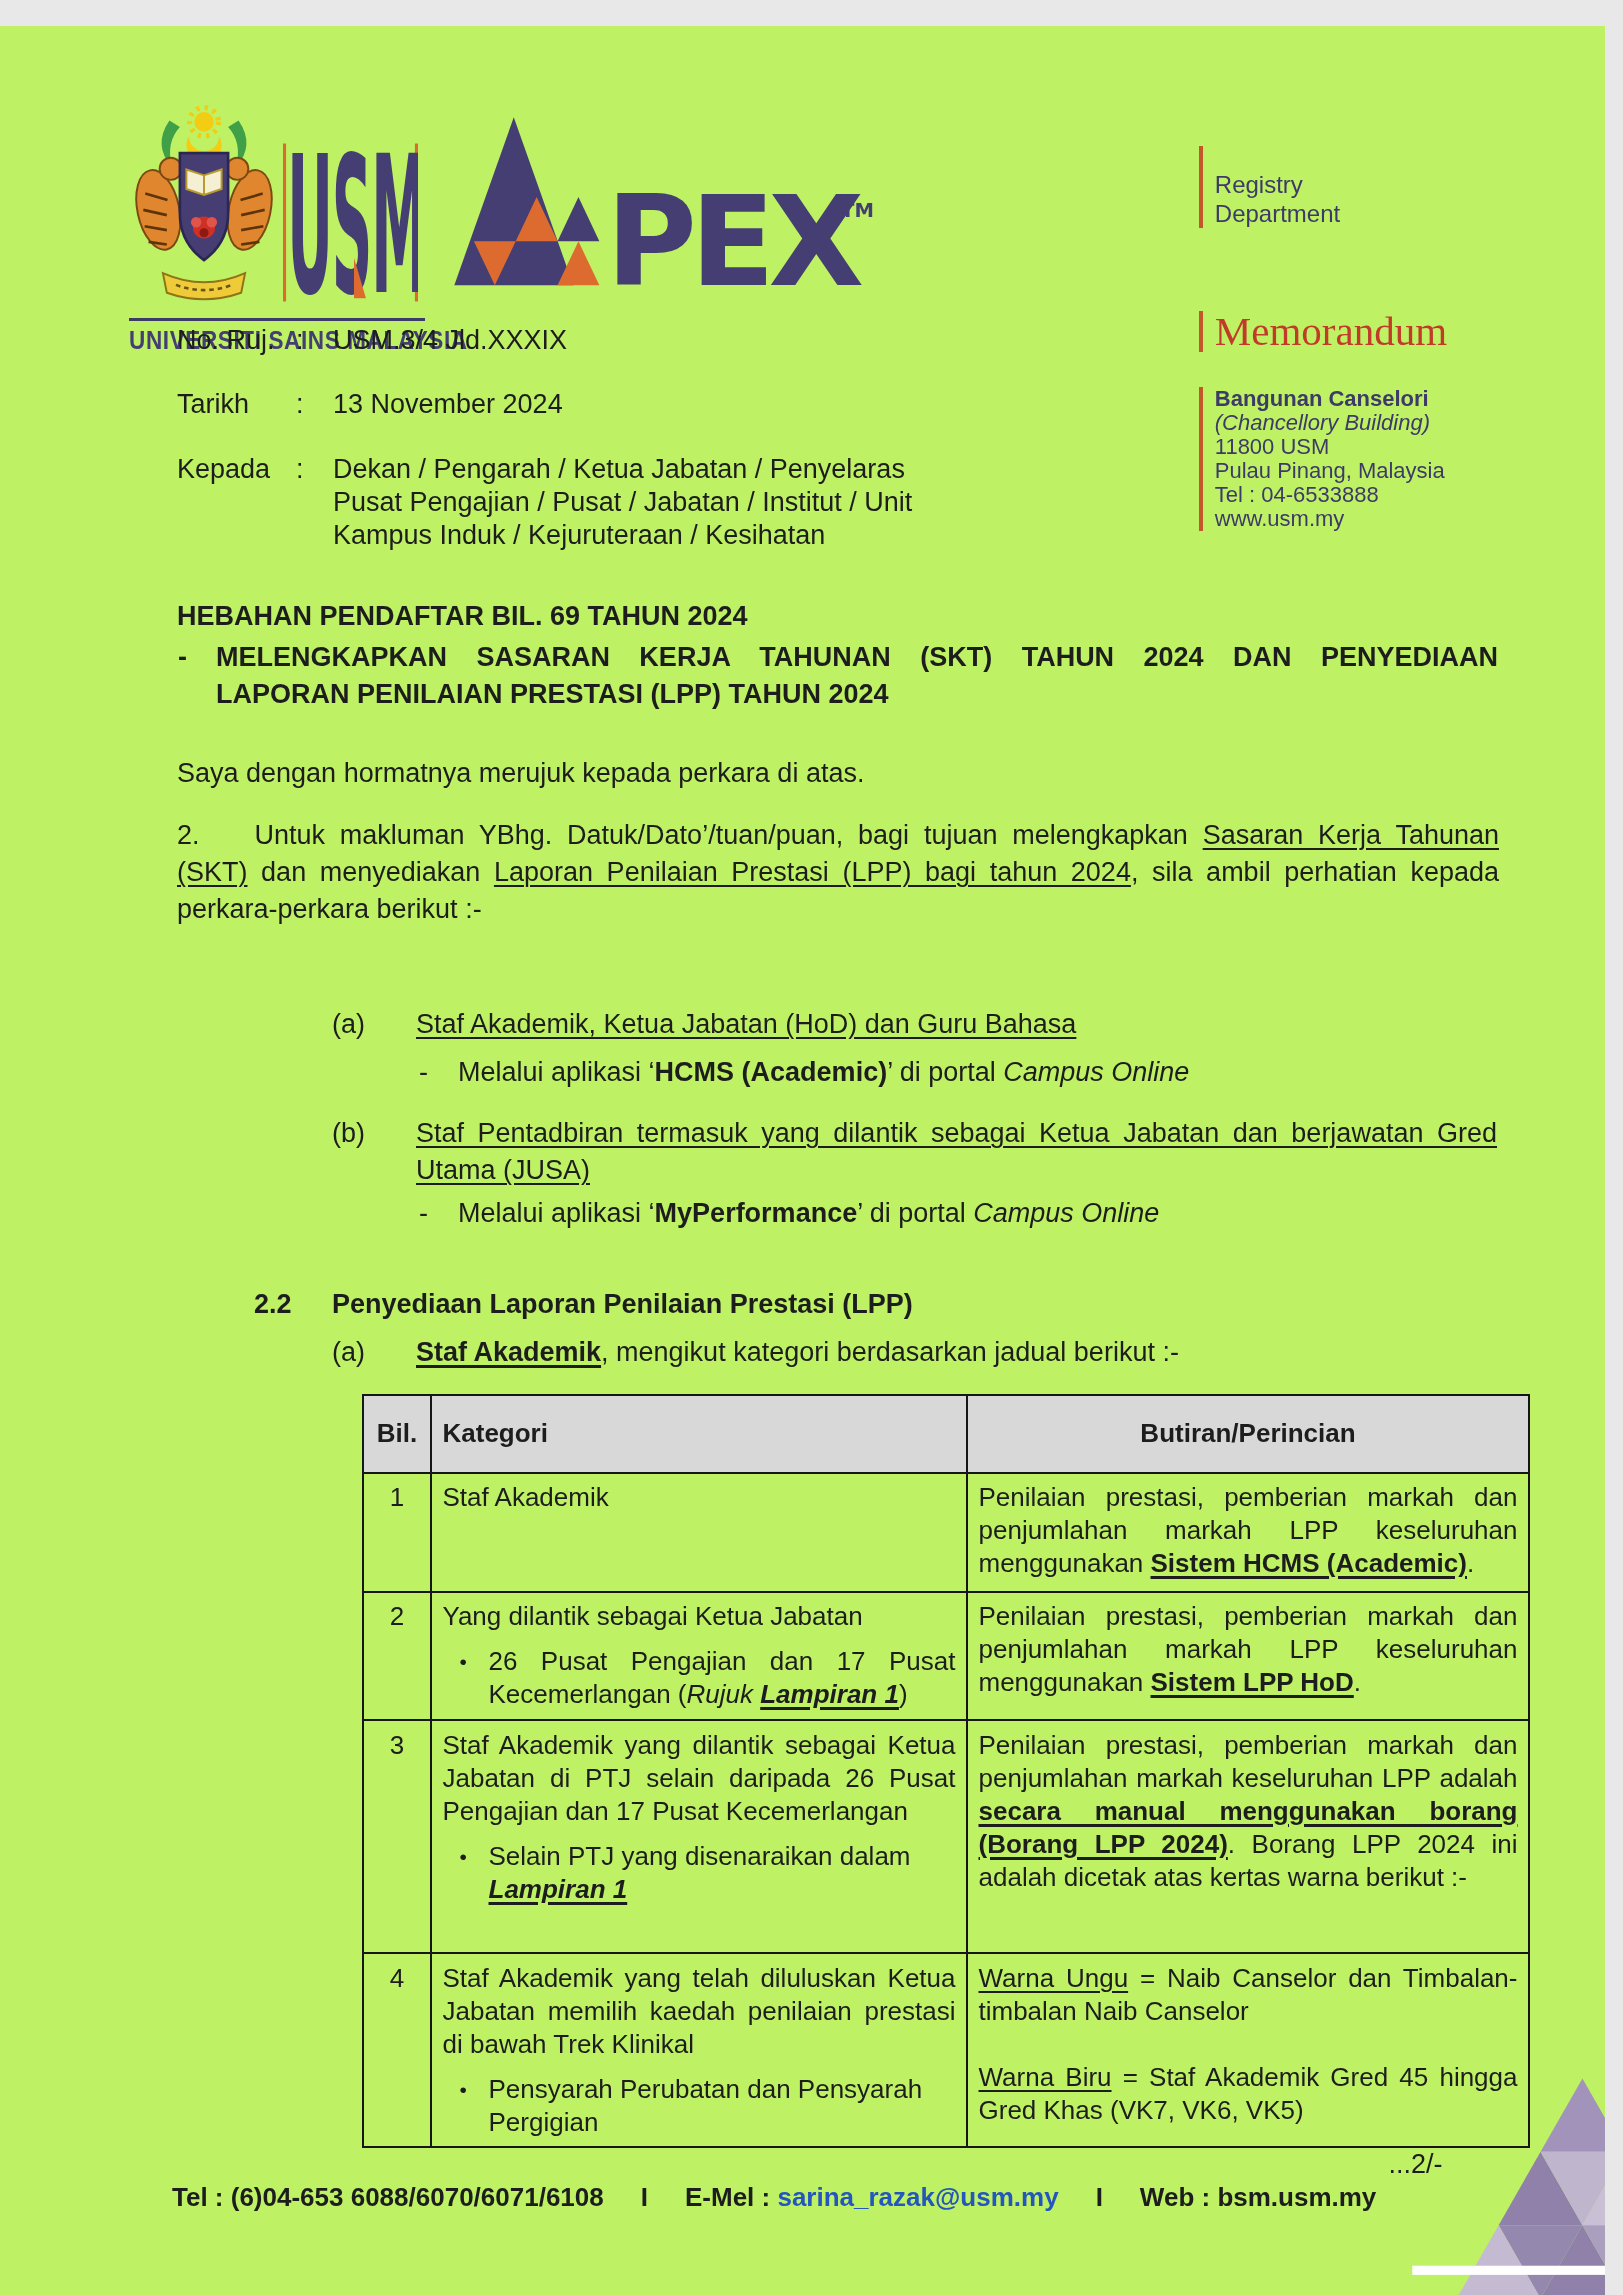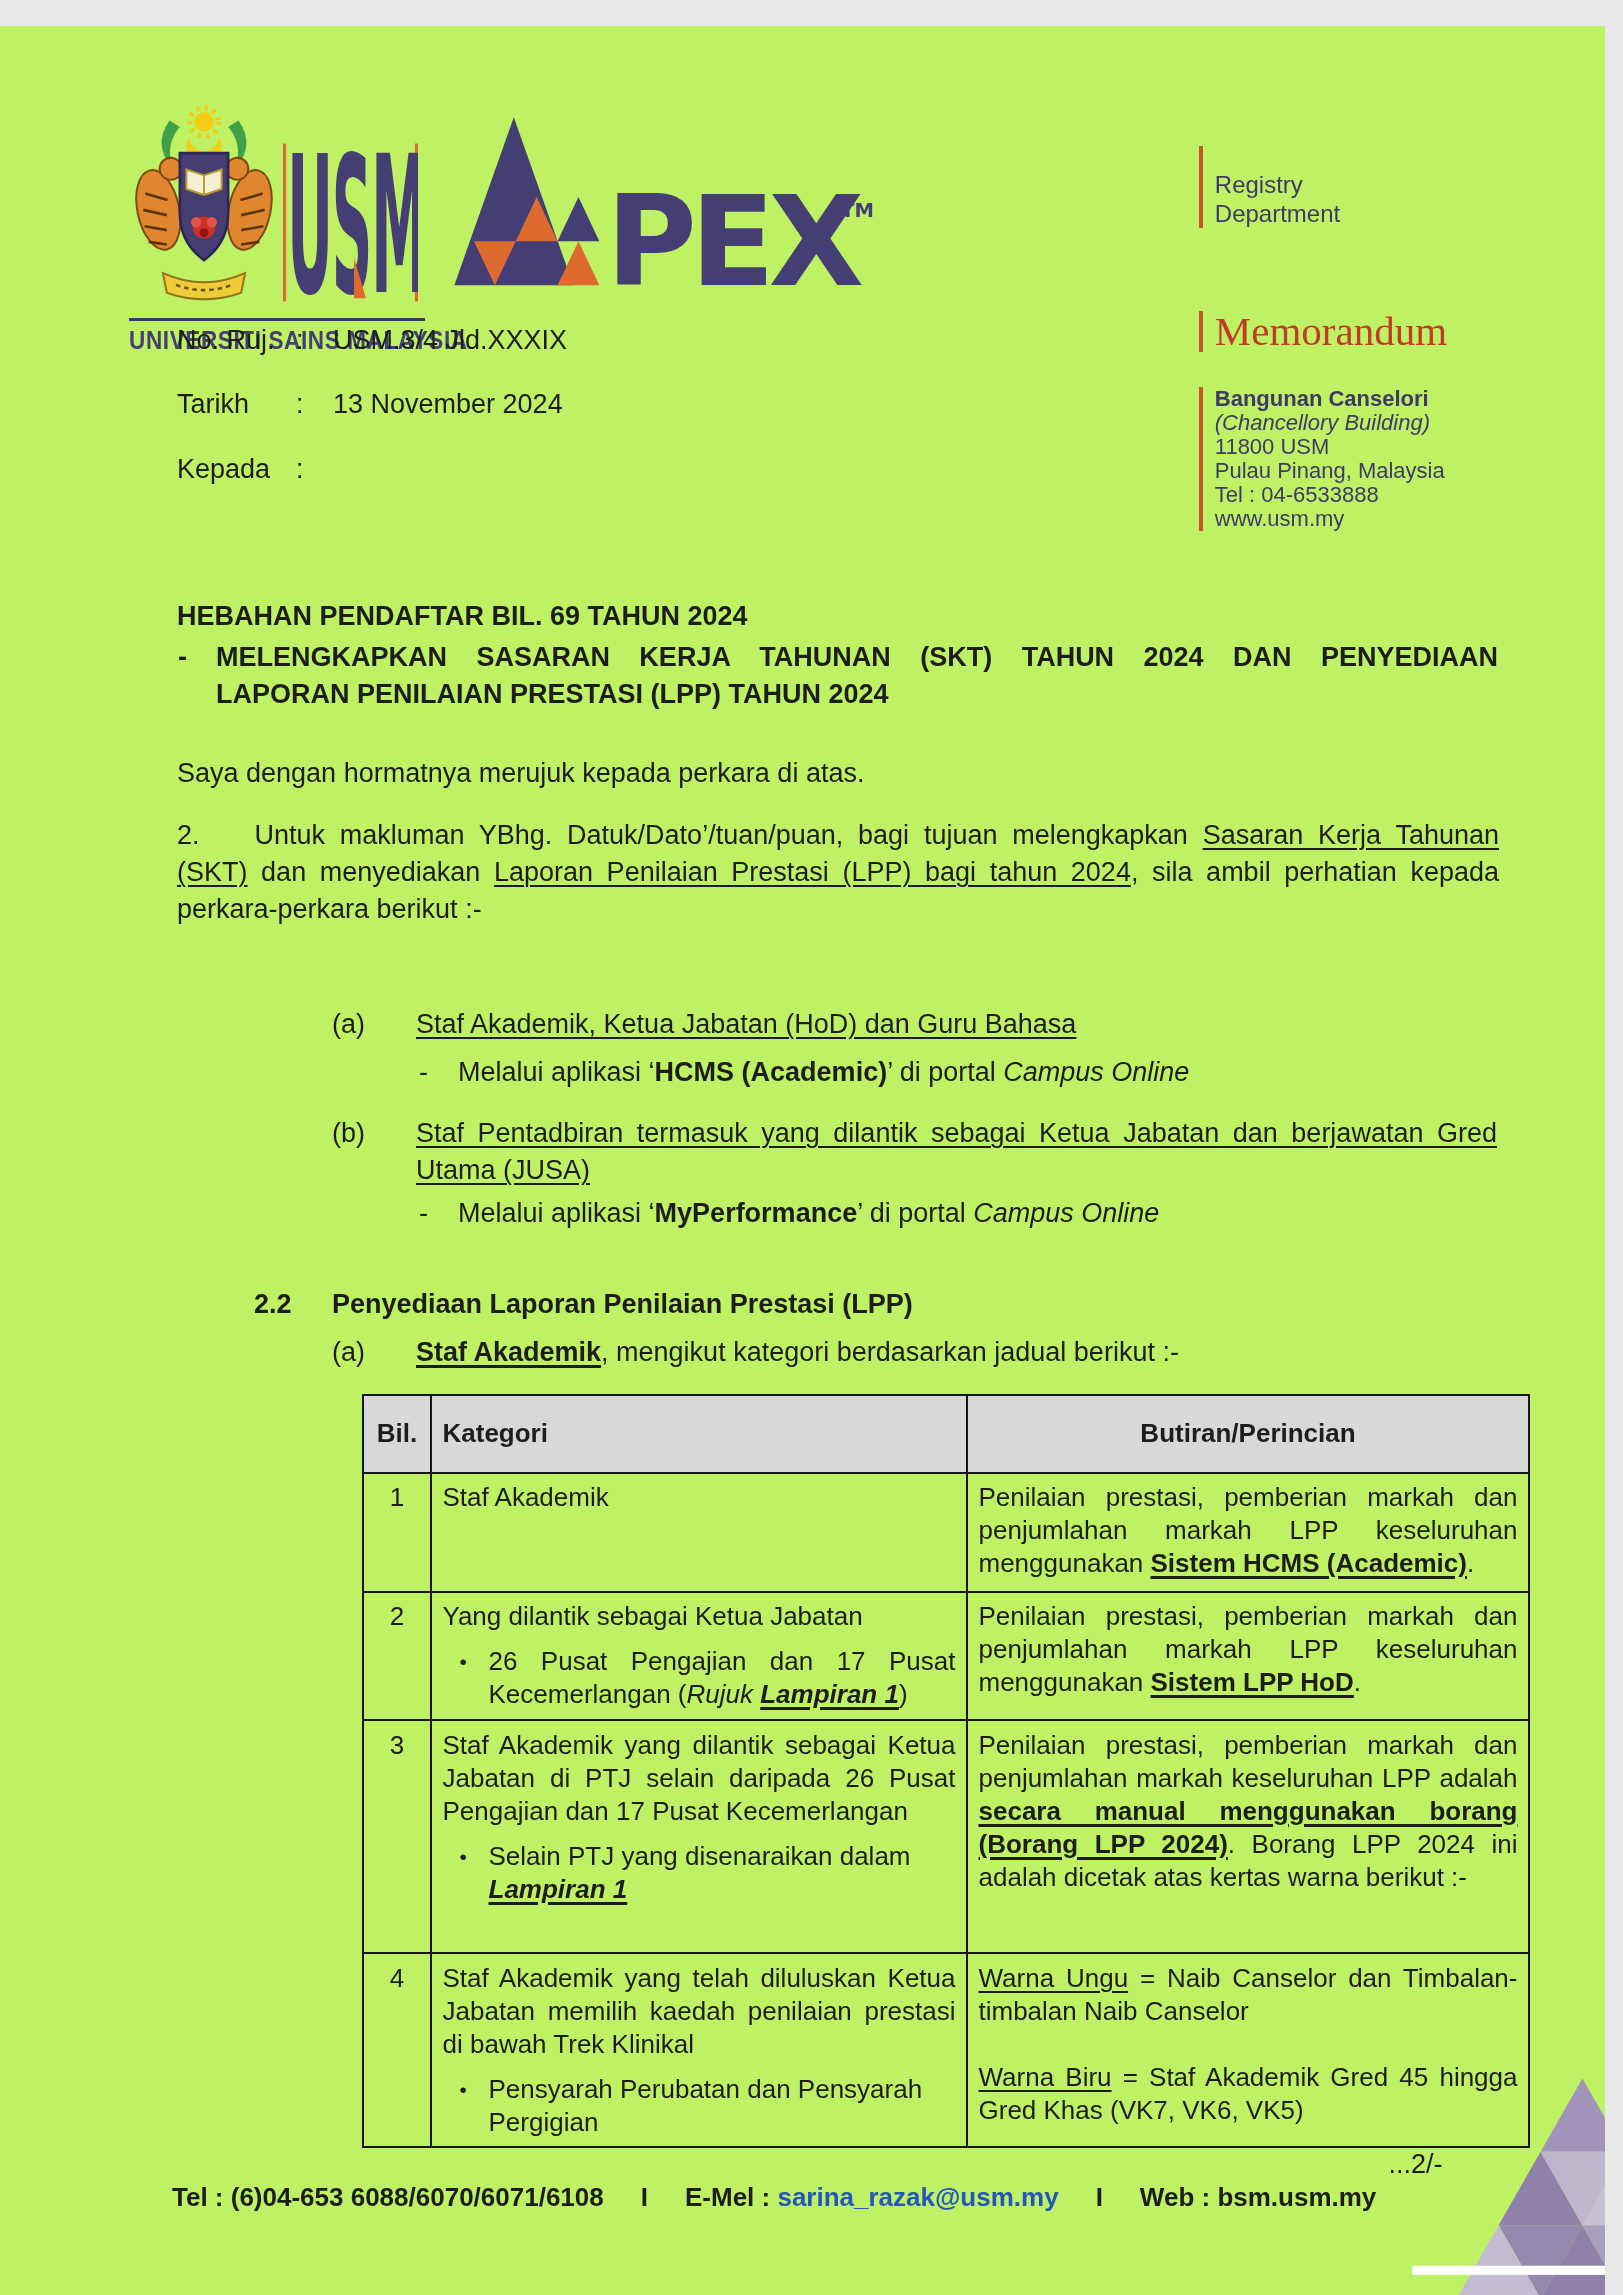--- a/index.html
+++ b/index.html
@@ -135,20 +135,25 @@
     <span>USM.3/4 Jld.XXXIX</span>
   </div>
   <div class="abs meta-row" style="left:177px;top:362px;width:1046px">
     <span class="meta-label">Tarikh</span>
     <span class="meta-colon">:</span>
     <span>13 November 2024</span>
   </div>
   <div class="abs meta-row" style="left:177px;top:427px;width:1112px">
     <span class="meta-label">Kepada</span>
     <span class="meta-colon">:</span>
+    <span id="to-lines">
+        <div>Dekan / Pengarah / Ketua Jabatan / Penyelaras</div>
+        <div>Pusat Pengajian / Pusat / Jabatan / Institut / Unit</div>
+        <div>Kampus Induk / Kejuruteraan / Kesihatan</div>
+      </span>
   </div>
 
   <div class="abs body-txt b" style="left:177px;top:572px">HEBAHAN PENDAFTAR BIL. 69 TAHUN 2024</div>
   <div class="abs hrow b" style="left:178px;top:613px;width:1320px;line-height:37px">
     <span class="dash-col" style="width:38px">-</span>
     <span class="item-txt">
       <span class="jl" style="display:block">MELENGKAPKAN SASARAN KERJA TAHUNAN (SKT) TAHUN 2024 DAN PENYEDIAAN</span>
       <span style="display:block">LAPORAN PENILAIAN PRESTASI (LPP) TAHUN 2024</span>
     </span>
   </div>

